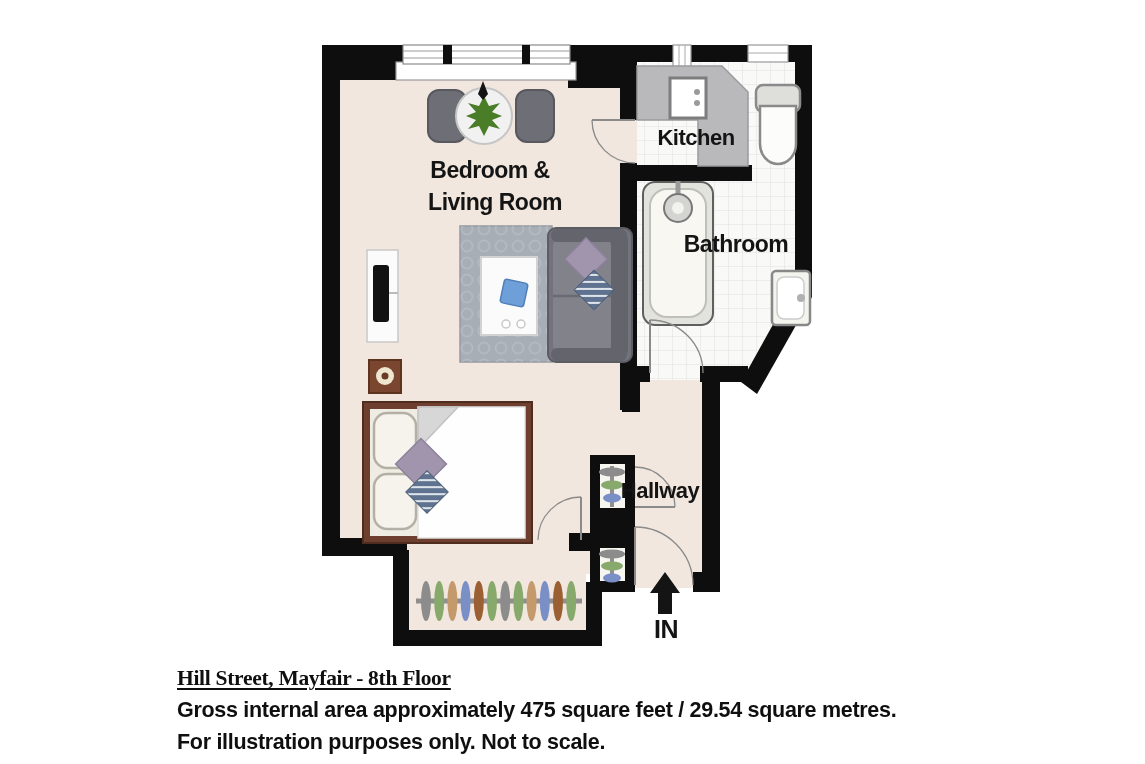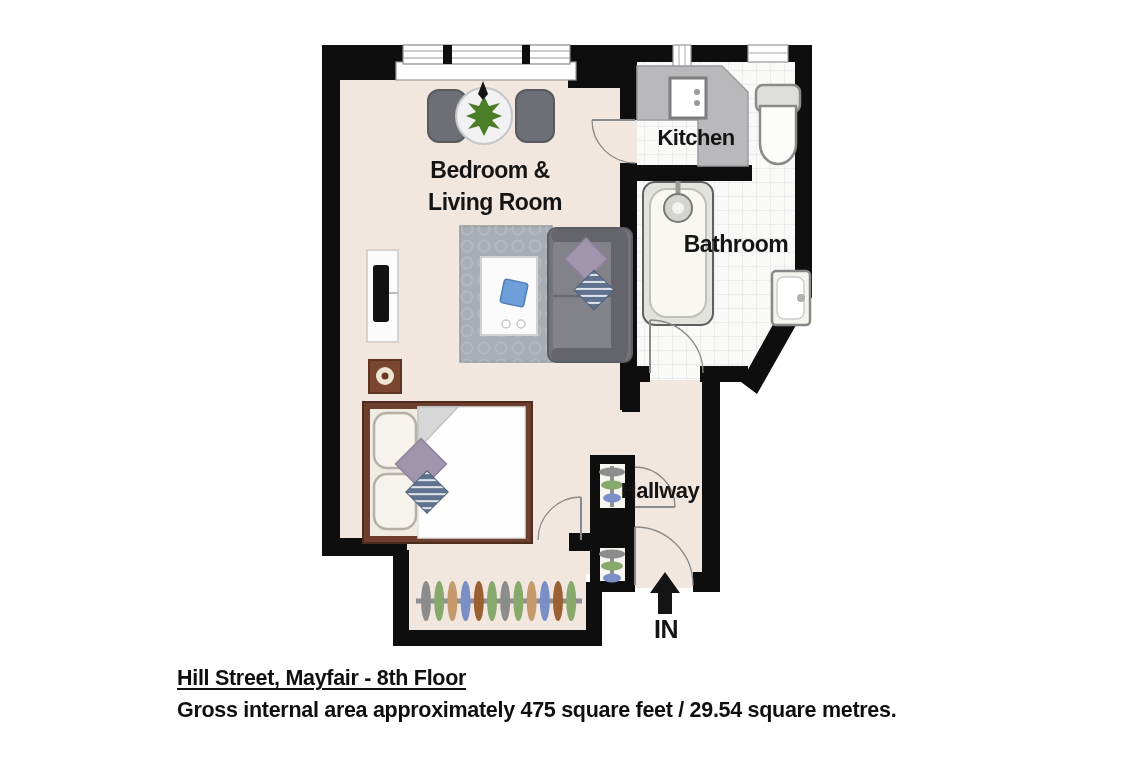--- a/index.html
+++ b/index.html
@@ -1,21 +1,21 @@
 <!DOCTYPE html>
 <html><head>
 <meta charset="utf-8">
 <style>
   html,body{margin:0;padding:0;background:#fff;}
   .page{position:relative;width:1145px;height:764px;background:#ffffff;overflow:hidden;
         font-family:"Liberation Sans",sans-serif;}
   svg text{font-family:"Liberation Sans",sans-serif;font-weight:bold;fill:#141414;letter-spacing:-0.5px;}
   .caption{position:absolute;left:177px;top:662px;color:#0f0f0f;font-weight:bold;
            font-size:21.5px;line-height:32px;letter-spacing:-0.3px;}
-  .caption .title{text-decoration:underline;text-decoration-thickness:2px;text-underline-offset:3px;}
+  .caption .title{text-decoration:underline;text-decoration-thickness:2px;text-underline-offset:3px;font-family:Liberation Serif, serif;}
 </style>
 </head>
 <body>
 
 <div class="page">
 
 <svg width="1145" height="764" viewBox="0 0 1145 764">
   <defs>
     <pattern id="tileGrid" width="14" height="14" patternUnits="userSpaceOnUse">
       <path d="M14 0H0V14" fill="none" stroke="#e2e2e2" stroke-width="1.2"></path>
@@ -217,15 +217,16 @@
     <text x="736" y="252" font-size="23">Bathroom</text>
     <text x="660" y="498" font-size="22">Hallway</text>
     <text x="666" y="638" font-size="25">IN</text>
   </g>
 </svg>
 
 
 <div class="caption">
   <div class="title">Hill Street, Mayfair - 8th Floor</div>
   <div>Gross internal area approximately 475 square feet / 29.54 square metres.</div>
+  <div>For illustration purposes only. Not to scale.</div>
 </div>
 
 </div>
 
 </body></html>

